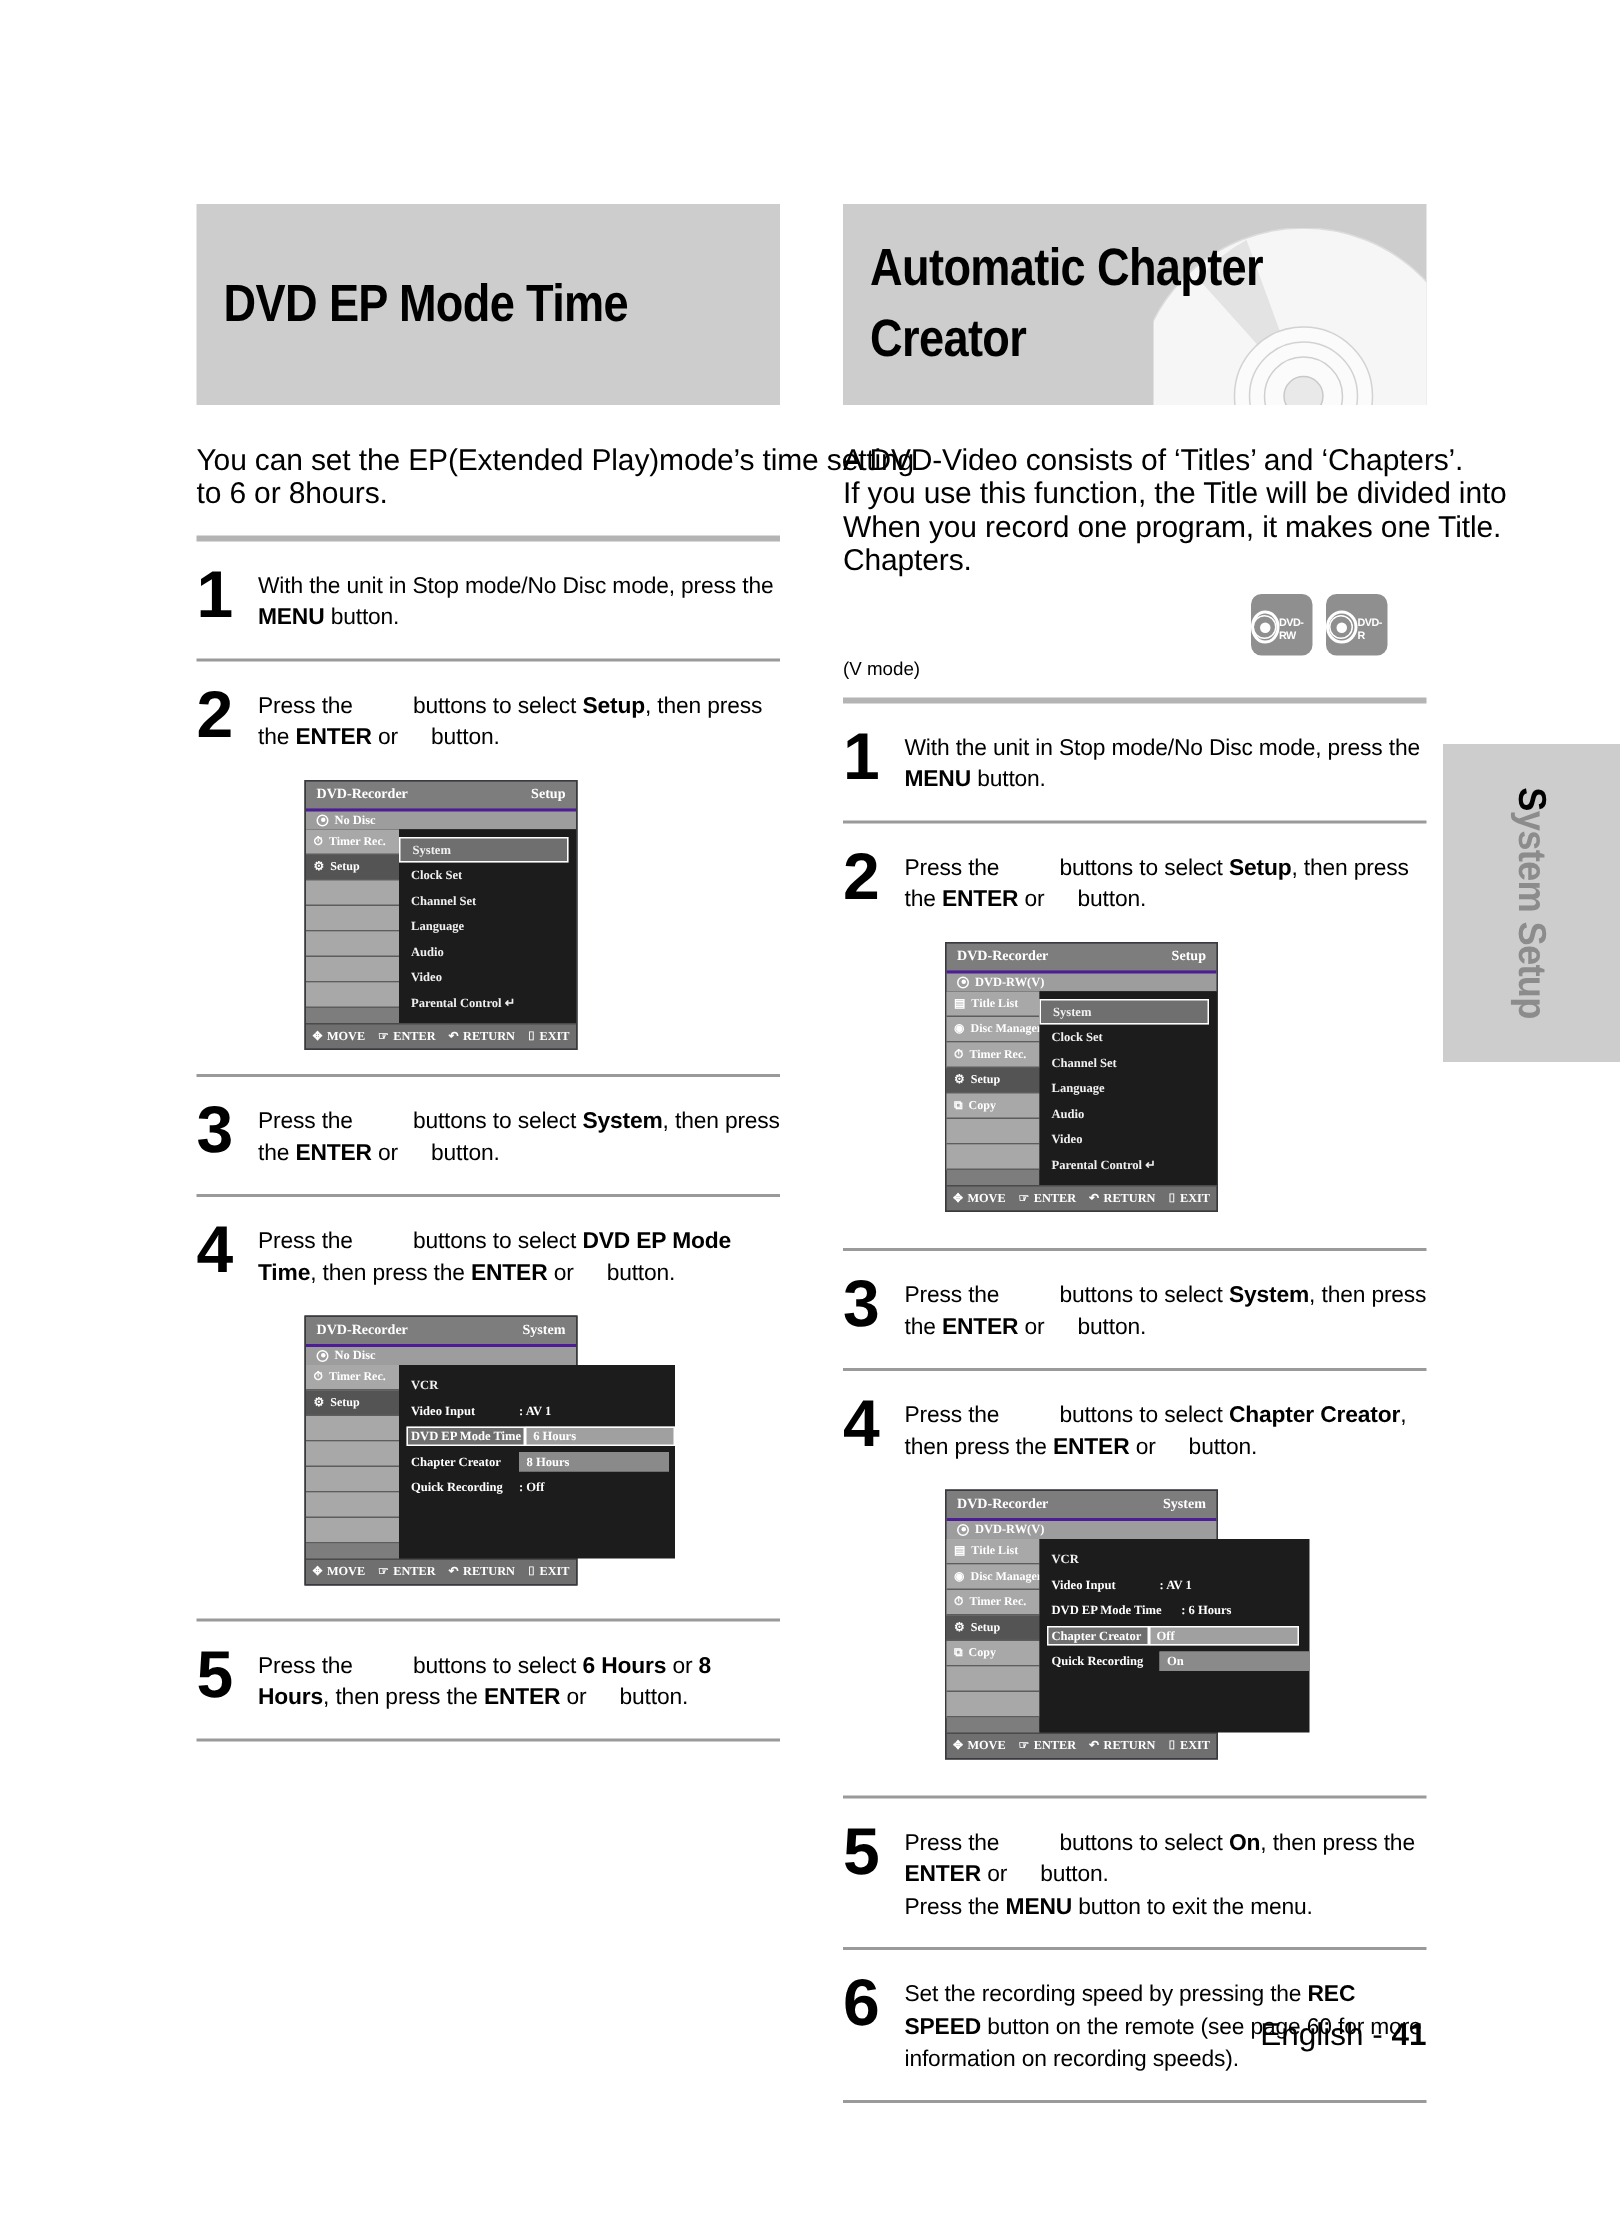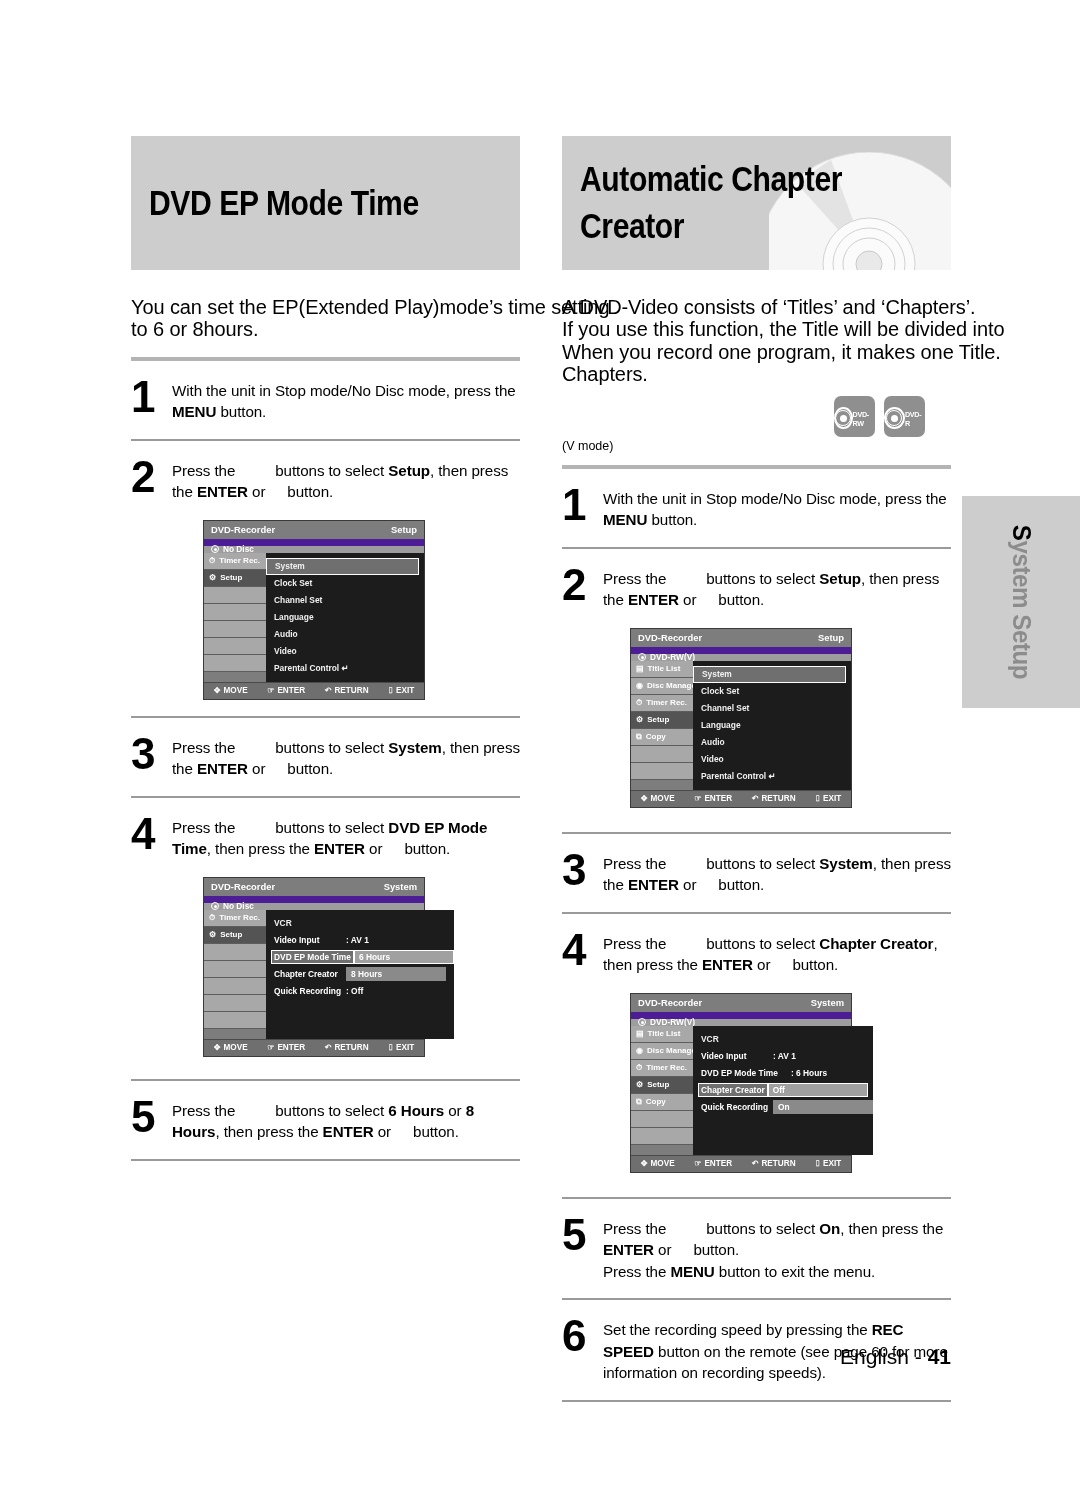--- a/index.html
+++ b/index.html
@@ -139,27 +139,28 @@
     line-height:9px;
   }
   .badge-note {
     font-size:12.5px;
     padding-right:48px;
     margin-top:2px;
   }
 
   
   .osd {
-    width:222px;
+    width:182px;
     border:1px solid #3a3a3a;
     background:#0f172a;
     font-size:8.3px;
     color:#fff;
     margin:17px 0 0 72px;
     user-select:none;
+    font-family:Liberation Serif, serif;
   }
   .osd-title {
     height:18px;
     background:#7d7d7d;
     display:flex;
     align-items:center;
     justify-content:space-between;
     padding:0 7px;
     font-weight:bold;
     font-size:9.4px;
@@ -168,21 +169,21 @@
   .osd-disc {
     height:14px;
     background:#9d9d9d;
     display:flex;
     align-items:center;
     gap:4px;
     padding:0 7px;
     font-weight:bold;
     font-size:8.3px;
     color:#fff;
-    border-top:7px solid #4c1d95;
+    border-top:2px solid #4c1d95;
   }
   .disc-dot {
     width:8px; height:8px;
     border-radius:50%;
     border:1px solid #ffffff;
     display:inline-flex;
     align-items:center; justify-content:center;
     flex:0 0 8px;
   }
   .disc-dot::after {

